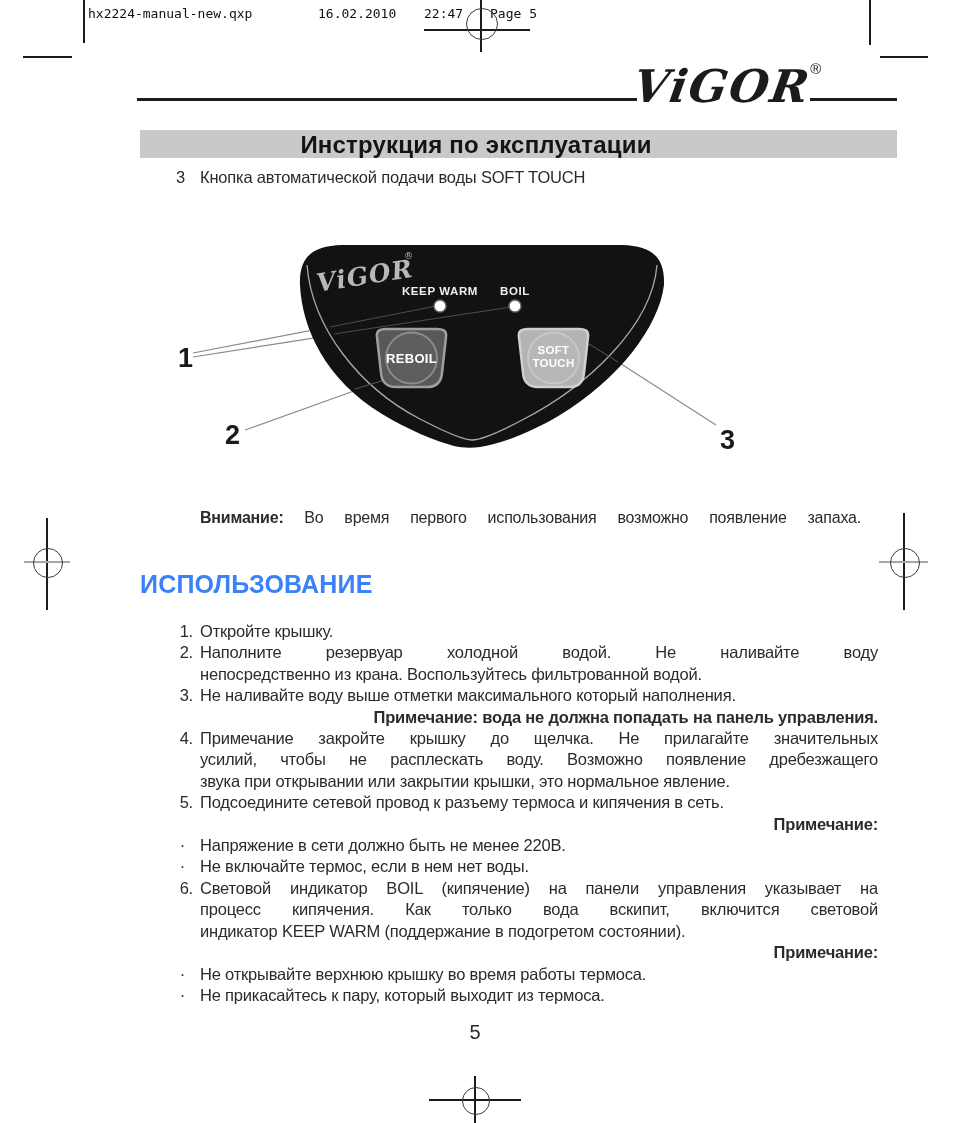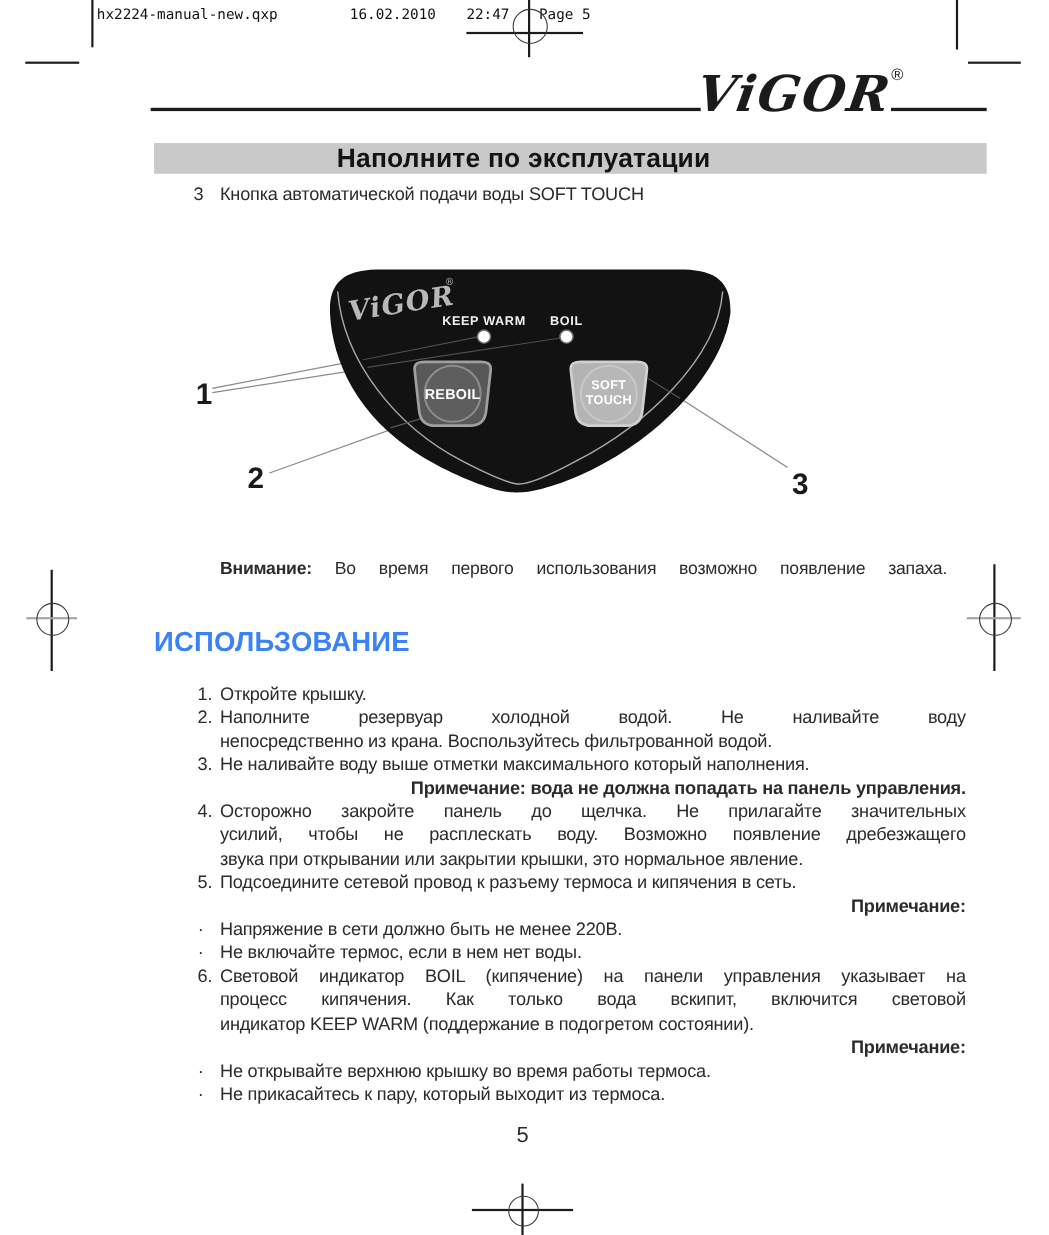--- a/index.html
+++ b/index.html
@@ -61,21 +61,21 @@
   <div class="reg-circle" style="left:466px;top:8px;width:30px;height:30px;"></div>
 
   <div class="mark" style="left:137px;top:98px;width:500px;height:3px;"></div>
   <div class="mark" style="left:810px;top:98px;width:87px;height:3px;"></div>
   <div class="logo">
     <span class="logo-text">ViGOR</span><span class="logo-reg">®</span>
   </div>
 
   <div class="banner">
     <div style="position: absolute; inset: 0px; background: rgb(201, 201, 201);" id="bannerBg"></div>
-    <div class="banner-title" style="position:relative;">Наполните по эксплуатации</div>
+    <div class="banner-title" style="position:relative;">Инструкция по эксплуатации</div>
   </div>
 
   <span class="note3" style="left:176px;">3</span>
   <span class="note3" style="left:200px;">Кнопка автоматической подачи воды SOFT TOUCH</span>
 
   <svg class="figure" width="690" height="235" viewBox="0 0 690 235">
 
     <line x1="43" y1="120" x2="288" y2="73" stroke="#8a8a8a" stroke-width="1.2"></line>
     <line x1="43" y1="124" x2="363" y2="74" stroke="#8a8a8a" stroke-width="1.2"></line>
     <line x1="95" y1="197" x2="240" y2="145" stroke="#8a8a8a" stroke-width="1.2"></line>
@@ -144,21 +144,21 @@
     <div class="row">
         <span class="marker">3.</span>
         <div class="txt">Не наливайте воду выше отметки максимального который наполнения.</div>
       </div>
     <div class="row">
         <span class="marker"></span>
         <div class="txt bold">Примечание: вода не должна попадать на панель управления.</div>
       </div>
     <div class="row">
         <span class="marker">4.</span>
-        <div class="txt just">Осторожно закройте панель до щелчка. Не прилагайте значительных</div>
+        <div class="txt just">Примечание закройте крышку до щелчка. Не прилагайте значительных</div>
       </div>
     <div class="row">
         <span class="marker"></span>
         <div class="txt just">усилий, чтобы не расплескать воду. Возможно появление дребезжащего</div>
       </div>
     <div class="row">
         <span class="marker"></span>
         <div class="txt">звука при открывании или закрытии крышки, это нормальное явление.</div>
       </div>
     <div class="row">

